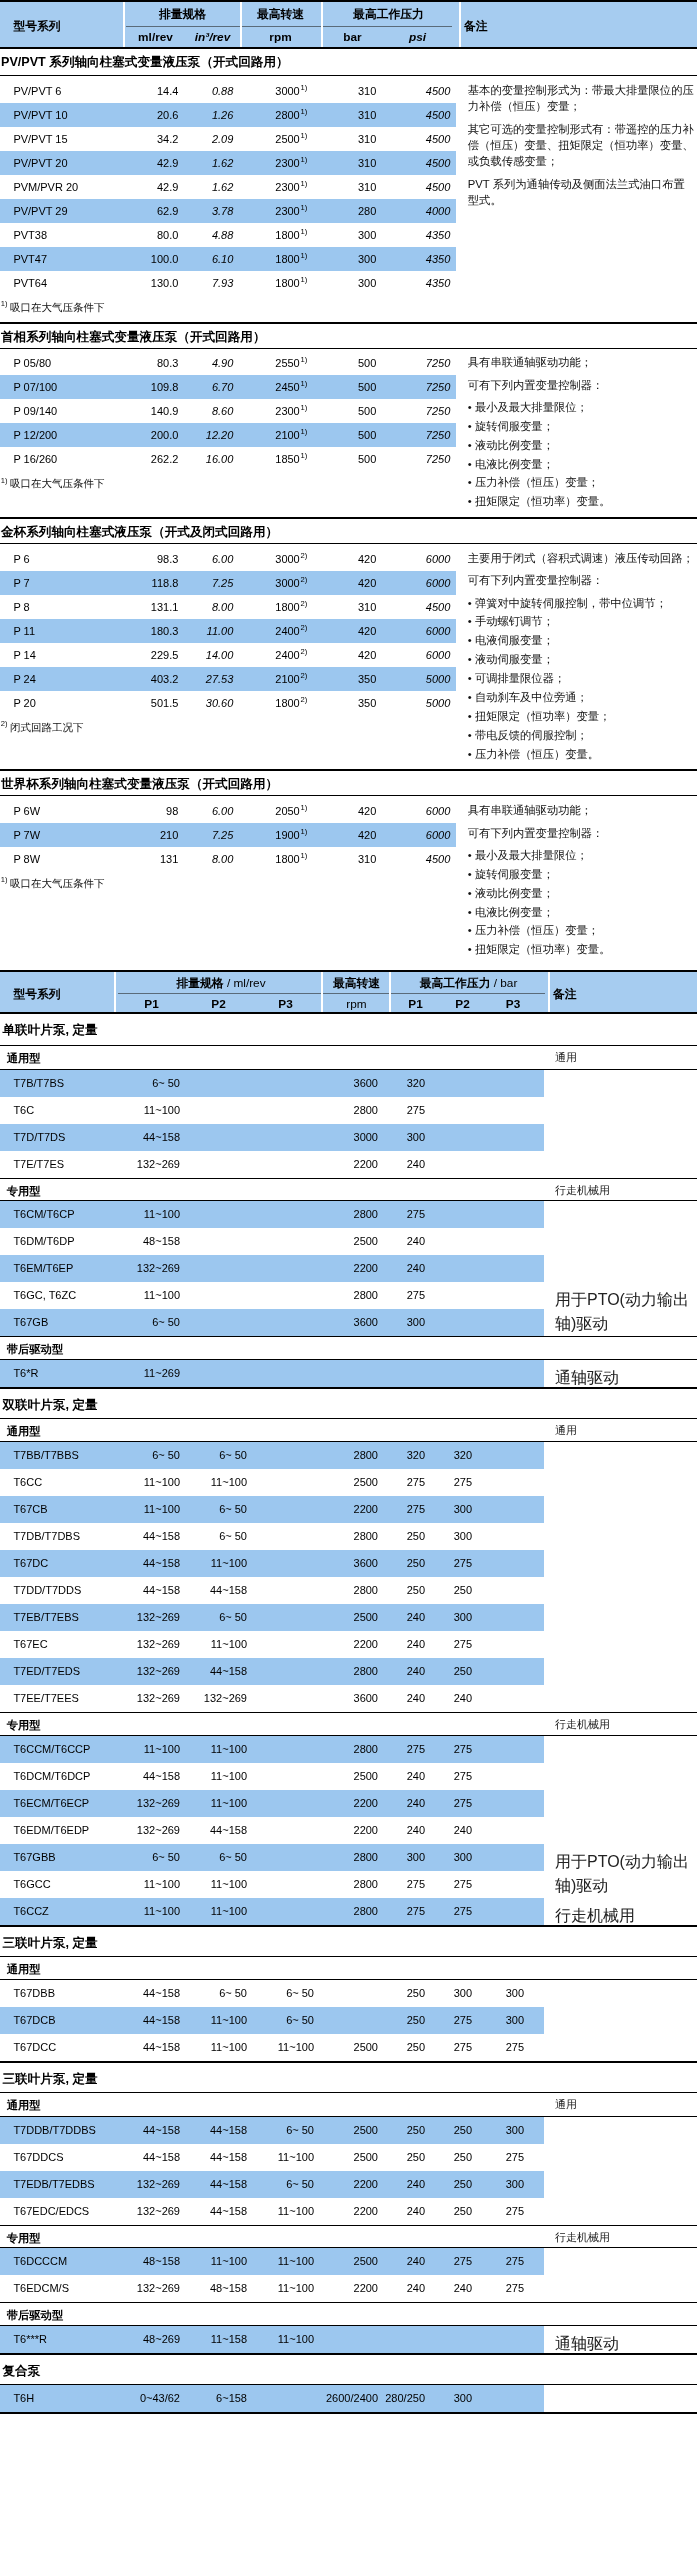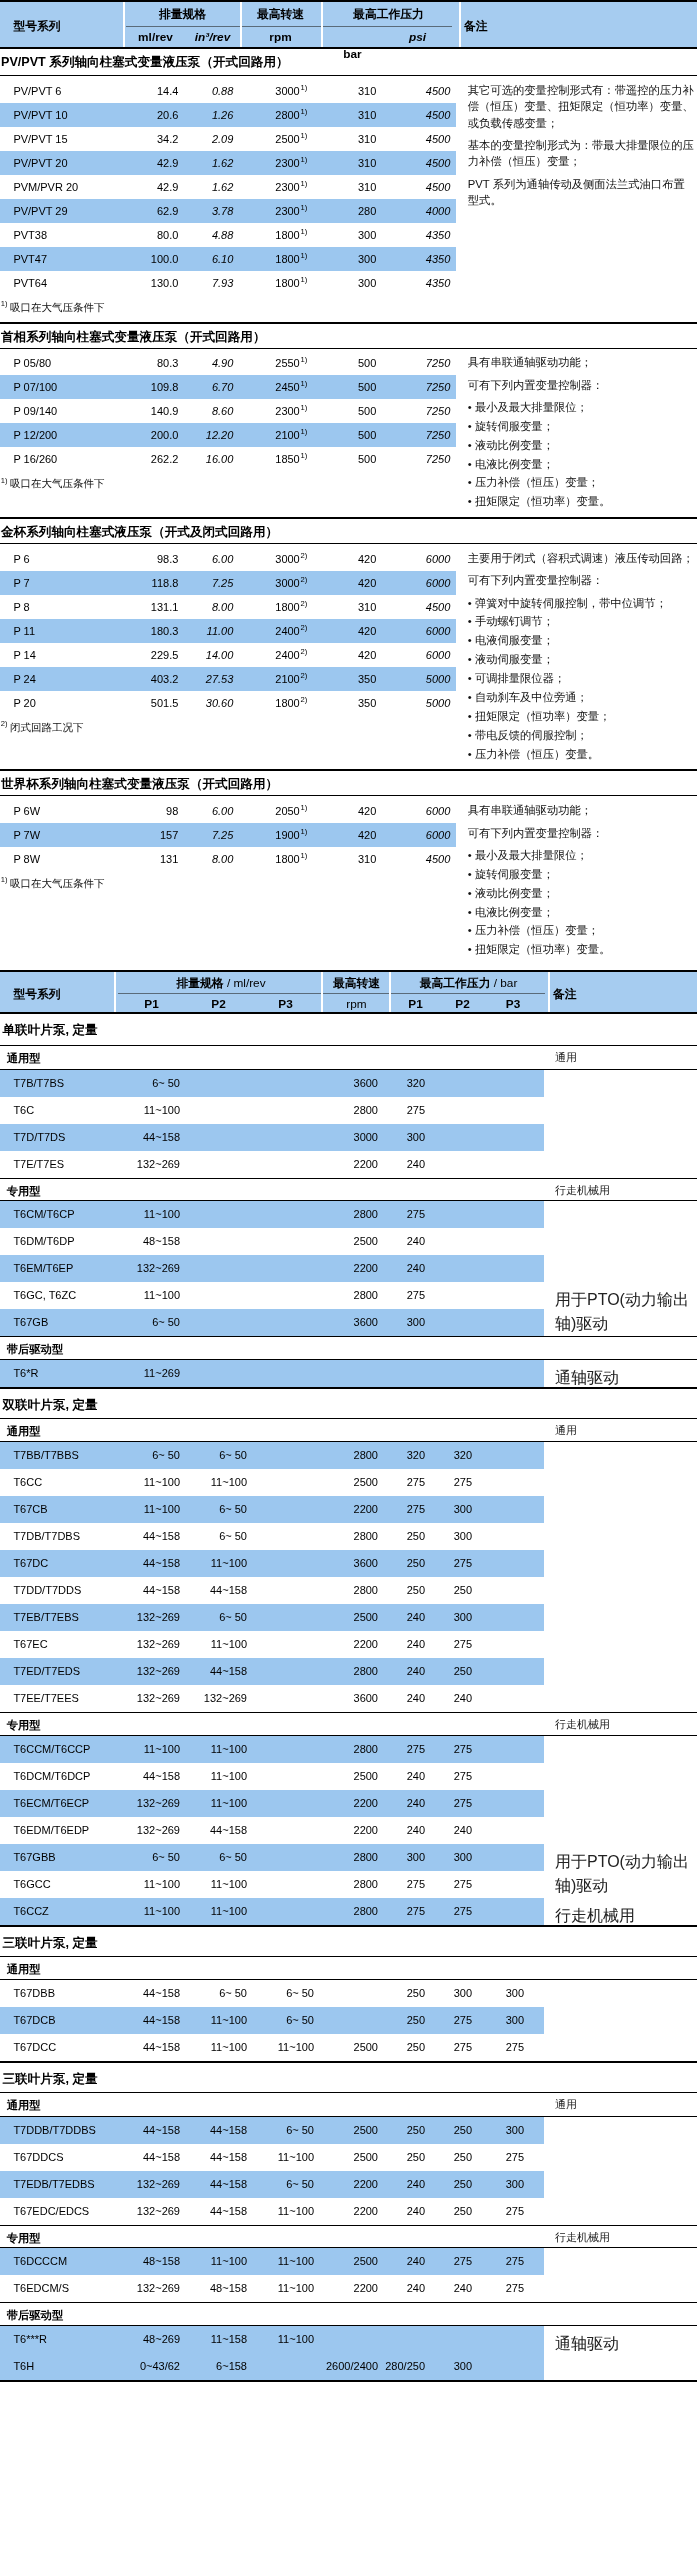--- a/index.html
+++ b/index.html
@@ -21,21 +21,21 @@
   .t1-head{position:relative;height:49px;background:var(--hdr);
            border-top:2.5px solid var(--rule);border-bottom:2.5px solid var(--rule);}
   .t1-head .hc{position:absolute;font-size:11.8px;font-weight:bold;white-space:nowrap;}
   .h1-model{left:13.4px;top:0;height:49px;line-height:49px;}
   .h1-disp{left:126px;width:113px;top:0.8px;height:23px;line-height:23px;text-align:center;}
   .h1-ml{left:126px;width:59px;top:24px;height:23.5px;line-height:23.5px;text-align:center;font-weight:normal;}
   .h1-in3{left:185px;width:55px;top:24px;height:23.5px;line-height:23.5px;text-align:center;font-weight:normal;font-style:italic;}
   .h1-speed{left:242px;width:77px;top:0.8px;height:23px;line-height:23px;text-align:center;}
   .h1-rpm{left:242px;width:77px;top:24px;height:23.5px;line-height:23.5px;text-align:center;font-weight:normal;}
   .h1-press{left:323px;width:131px;top:0.8px;height:23px;line-height:23px;text-align:center;}
-  .h1-bar{left:323px;width:59px;top:41px;height:23.5px;line-height:23.5px;text-align:center;font-weight:normal;}
+  .h1-bar{left:323px;width:59px;top:24px;height:23.5px;line-height:23.5px;text-align:center;font-weight:normal;}
   .h1-psi{left:382px;width:71px;top:24px;height:23.5px;line-height:23.5px;text-align:center;font-weight:normal;font-style:italic;}
   .h1-notes{left:464px;top:0;height:49px;line-height:49px;}
   .h1-line{position:absolute;left:126px;width:326px;top:23.5px;height:0.8px;background:var(--uline);}
   .vsep{position:absolute;top:0;height:100%;width:1.7px;background:#fff;}
 
   
   .sec-title{margin:0;font-size:12.6px;font-weight:bold;height:27px;line-height:27px;
              padding-left:1px;border-top:2.5px solid var(--rule);border-bottom:1.7px solid var(--rule);}
   .t1-body > section:first-of-type .sec-title{border-top:none;}
   .sec-body{display:flex;align-items:stretch;}
@@ -197,22 +197,22 @@
                     <span class="n it">7.93</span>
                     <span class="n"><span>1800</span><sup>1)</sup></span>
                     <span class="n">300</span>
                     <span class="n it">4350</span>
                   </div>
               </div>
               <div class="footnote"><sup>1)</sup><span>吸口在大气压条件下</span></div>
             </div>
             <div class="sec-notes">
 
-            <p class="note">其它可选的变量控制形式有：带遥控的压力补偿（恒压）变量、扭矩限定（恒功率）变量、或负载传感变量；</p>
-              <p class="note">基本的变量控制形式为：带最大排量限位的压力补偿（恒压）变量；</p>
+            <p class="note">基本的变量控制形式为：带最大排量限位的压力补偿（恒压）变量；</p>
+              <p class="note">其它可选的变量控制形式有：带遥控的压力补偿（恒压）变量、扭矩限定（恒功率）变量、或负载传感变量；</p>
               <p class="note">PVT 系列为通轴传动及侧面法兰式油口布置型式。</p>
             </div>
           </div>
         </section>
         <section class="t1-sec">
           <h2 class="sec-title">首相系列轴向柱塞式变量液压泵（开式回路用）</h2>
           <div class="sec-body">
             <div class="sec-left">
               <div>
 
@@ -362,21 +362,21 @@
               <div class="t1-row">
                     <span class="model">P 6W</span>
                     <span class="n">98</span>
                     <span class="n it">6.00</span>
                     <span class="n"><span>2050</span><sup>1)</sup></span>
                     <span class="n">420</span>
                     <span class="n it">6000</span>
                   </div>
                 <div class="t1-row hl">
                     <span class="model">P 7W</span>
-                    <span class="n">157</span>
+                    <span class="n">210</span>
                     <span class="n it">7.25</span>
                     <span class="n"><span>1900</span><sup>1)</sup></span>
                     <span class="n">420</span>
                     <span class="n it">6000</span>
                   </div>
                 <div class="t1-row">
                     <span class="model">P 8W</span>
                     <span class="n">131</span>
                     <span class="n it">8.00</span>
                     <span class="n"><span>1800</span><sup>1)</sup></span>
@@ -931,20 +931,21 @@
                       <span class="n"></span>
                       <span class="n"></span>
                       <span class="n b3"></span>
                       <span class="row-remark">通轴驱动</span>
                     </div>
               </div>
               </div>
           </div>
         </section>
         <section class="t2-sec">
+          <h2 class="sec-title2">复合泵</h2>
           <div>
 
           <div class="sub">
 
                 <div>
 
                 <div class="t2-row hl">
                       <span class="model">T6H</span>
                       <span class="n">0~43/62</span>
                       <span class="n">6~158</span>

